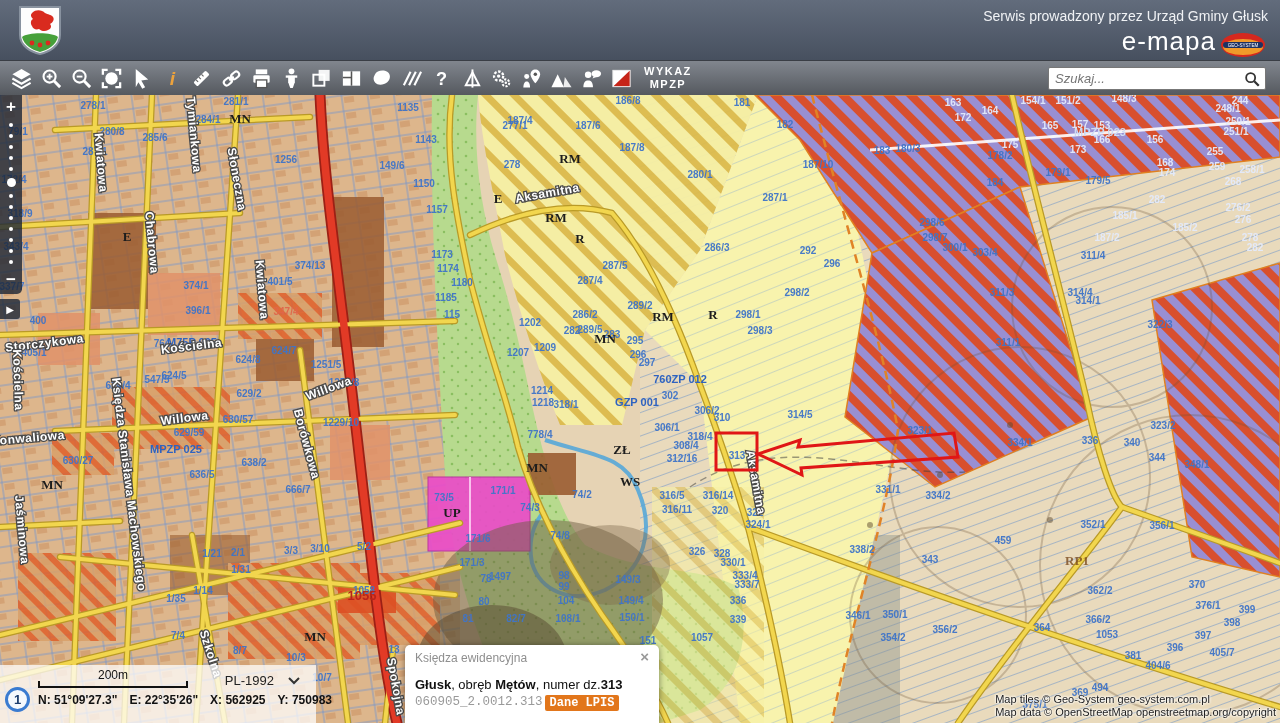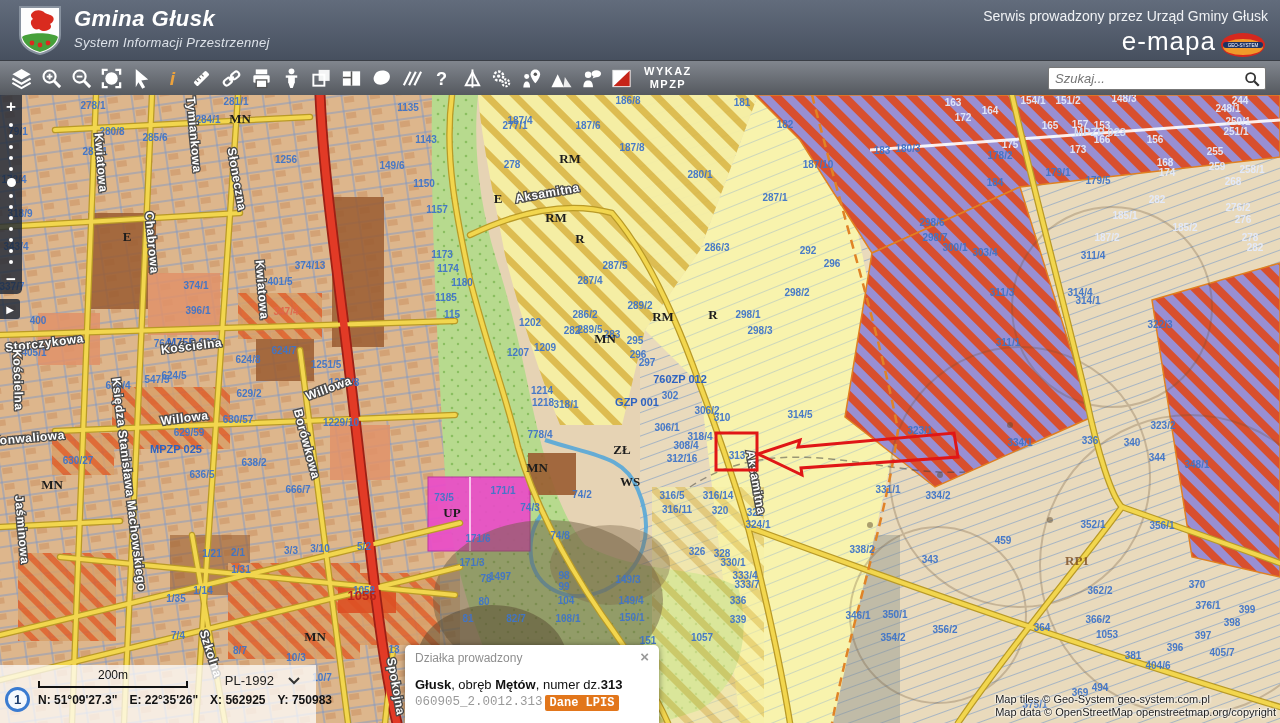--- a/index.html
+++ b/index.html
@@ -494,24 +494,20 @@
   <div class="logo-wrap">
     <svg viewBox="0 0 44 50" width="44" height="50">
       <path d="M2,2 h40 v28 c0,11 -11,17 -20,19 c-9,-2 -20,-8 -20,-19 z" fill="#fdfdfd" stroke="#88929f" stroke-width="2"></path>
       <path d="M14,8 c4,-4 10,-3 13,0 c3,2 6,1 8,4 c2,3 -1,6 -3,7 c2,2 1,5 -2,6 c-3,2 -7,1 -9,-1 c-3,1 -6,0 -7,-3 c-2,-3 -1,-6 1,-7 c-2,-2 -3,-4 -1,-6 z" fill="#d92b1f"></path>
       <path d="M4,32 c6,-5 30,-5 36,0 c-2,8 -10,13 -18,15 c-8,-2 -16,-7 -18,-15 z" fill="#46a03a"></path>
       <circle cx="14" cy="38" r="2.4" fill="#d92b1f"></circle>
         <circle cx="22" cy="40" r="2.4" fill="#d92b1f"></circle>
         <circle cx="30" cy="38" r="2.4" fill="#d92b1f"></circle>
     </svg>
   </div>
-  <div class="titles">
-    <div class="app-title">Gmina Głusk</div>
-    <div class="app-subtitle">System Informacji Przestrzennej</div>
-  </div>
   <div class="service-note">Serwis prowadzony przez Urząd Gminy Głusk</div>
   <div class="brand">e-mapa</div>
   <div class="brand-logo">
     <svg viewBox="0 0 46 26" width="46" height="26">
       <ellipse cx="23" cy="13" rx="22" ry="12" fill="#d5281e"></ellipse>
       <ellipse cx="23" cy="15" rx="20" ry="8" fill="#f09a2a"></ellipse>
       <rect x="3" y="10" width="40" height="6" rx="3" fill="#1d3263"></rect>
       <text x="23" y="14.8" font-size="4.6" fill="#ffffff" text-anchor="middle" font-family="Liberation Sans, sans-serif">GEO-SYSTEM</text>
     </svg>
   </div>
@@ -724,21 +720,21 @@
   <div id="status-row2">
     <span>N: 51°09'27.3"</span>
     <span>E: 22°35'26"</span>
     <span>X: 562925</span>
     <span>Y: 750983</span>
   </div>
 </div>
 
 <div id="popup">
   <div id="popup-title-row">
-    <span>Działka prowadzony</span>
+    <span>Księdza ewidencyjna</span>
     <span id="popup-close">×</span>
   </div>
   <div id="popup-line"><span style="font-weight: bold;">Głusk</span><span>, obręb </span><span style="font-weight: bold;">Mętów</span><span>, numer dz.</span><span style="font-weight: bold;">313</span></div>
   <div id="popup-id-row">
     <span>060905_2.0012.313</span>
     <span id="popup-badge">Dane LPIS</span>
   </div>
   <div id="popup-links">
       <a href="#">Zbliż do obiektu</a>
       <a href="#">Szczegóły (I)</a>

